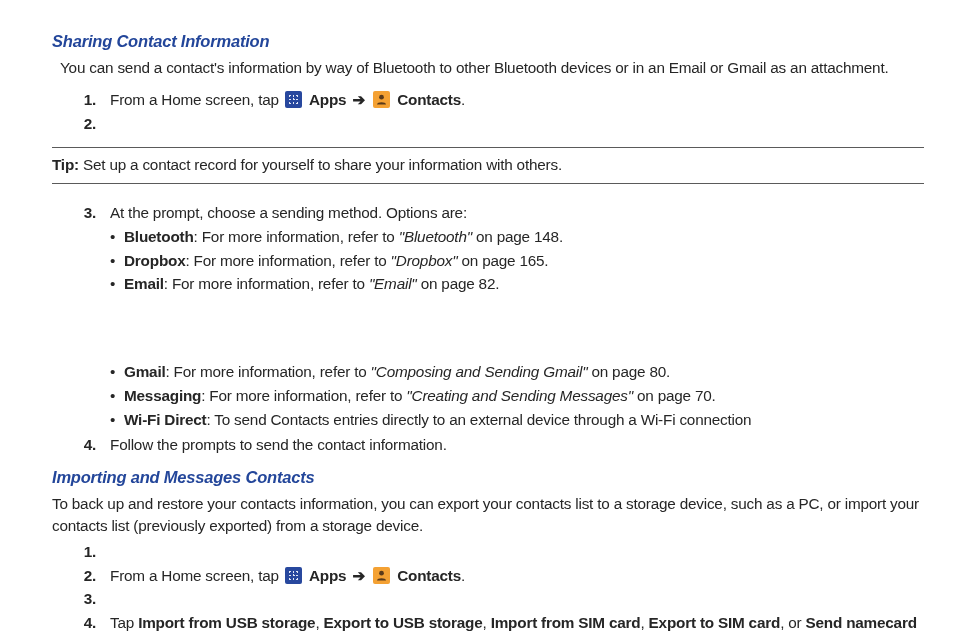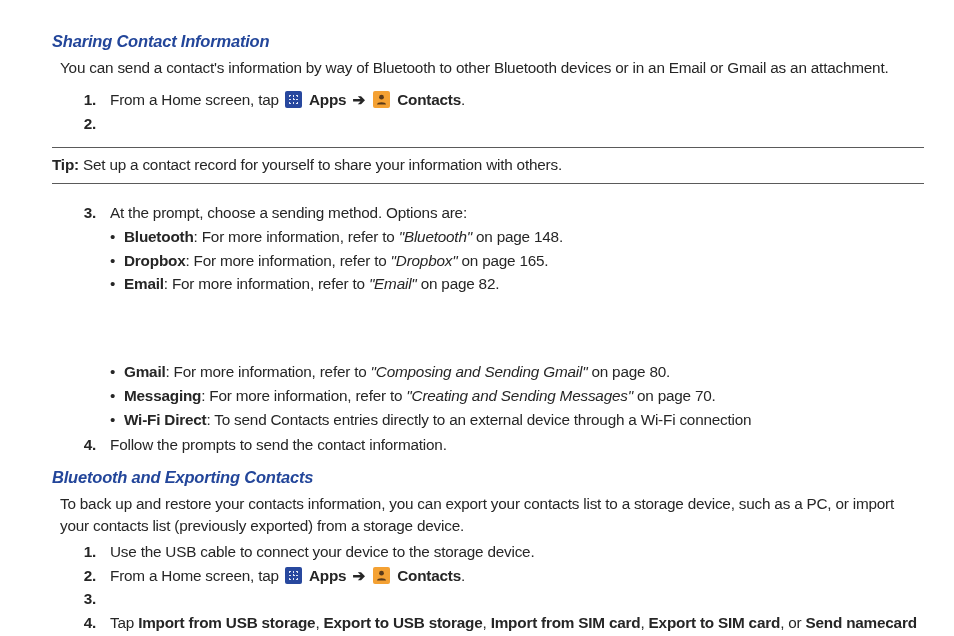--- a/index.html
+++ b/index.html
@@ -228,28 +228,27 @@
       </li>
     </ul>
 
     <div class="ol" style="margin-top:4px;">
       <div class="ol-row">
         <div class="ol-num">4.</div>
         <div class="ol-body">Follow the prompts to send the contact information.</div>
       </div>
     </div>
 
-    <div class="heading" style="margin-top:10px;">Bluetooth and Exporting Contacts</div>
-
-    <p class="body" style="margin-left:8px;">To back up and restore your contacts information, you can export your contacts list to a storage device, such as a PC, or import your contacts list (previously exported) from a storage device.</p>
+    <div class="heading" style="margin-top:10px;">Importing and Messages Contacts</div>
+
+    <p class="body" style="margin-left:0;">To back up and restore your contacts information, you can export your contacts list to a storage device, such as a PC, or import your contacts list (previously exported) from a storage device.</p>
 
     <div class="ol" style="margin-top:4px;">
       <div class="ol-row">
         <div class="ol-num">1.</div>
-        <div class="ol-body">Use the USB cable to connect your device to the storage device.</div>
       </div>
       <div class="ol-row">
         <div class="ol-num">2.</div>
         <div class="ol-body">
           <span>From a Home screen, tap </span><span class="icon-box icon-apps"></span>
           <span class="bold">Apps</span>
           <span class="arrow">➔</span>
           <span class="icon-box icon-contacts">
             <svg viewBox="0 0 17 17" width="17" height="17">
                 <circle cx="8.5" cy="6.2" r="2.4" fill="#5a3a1a"></circle>

